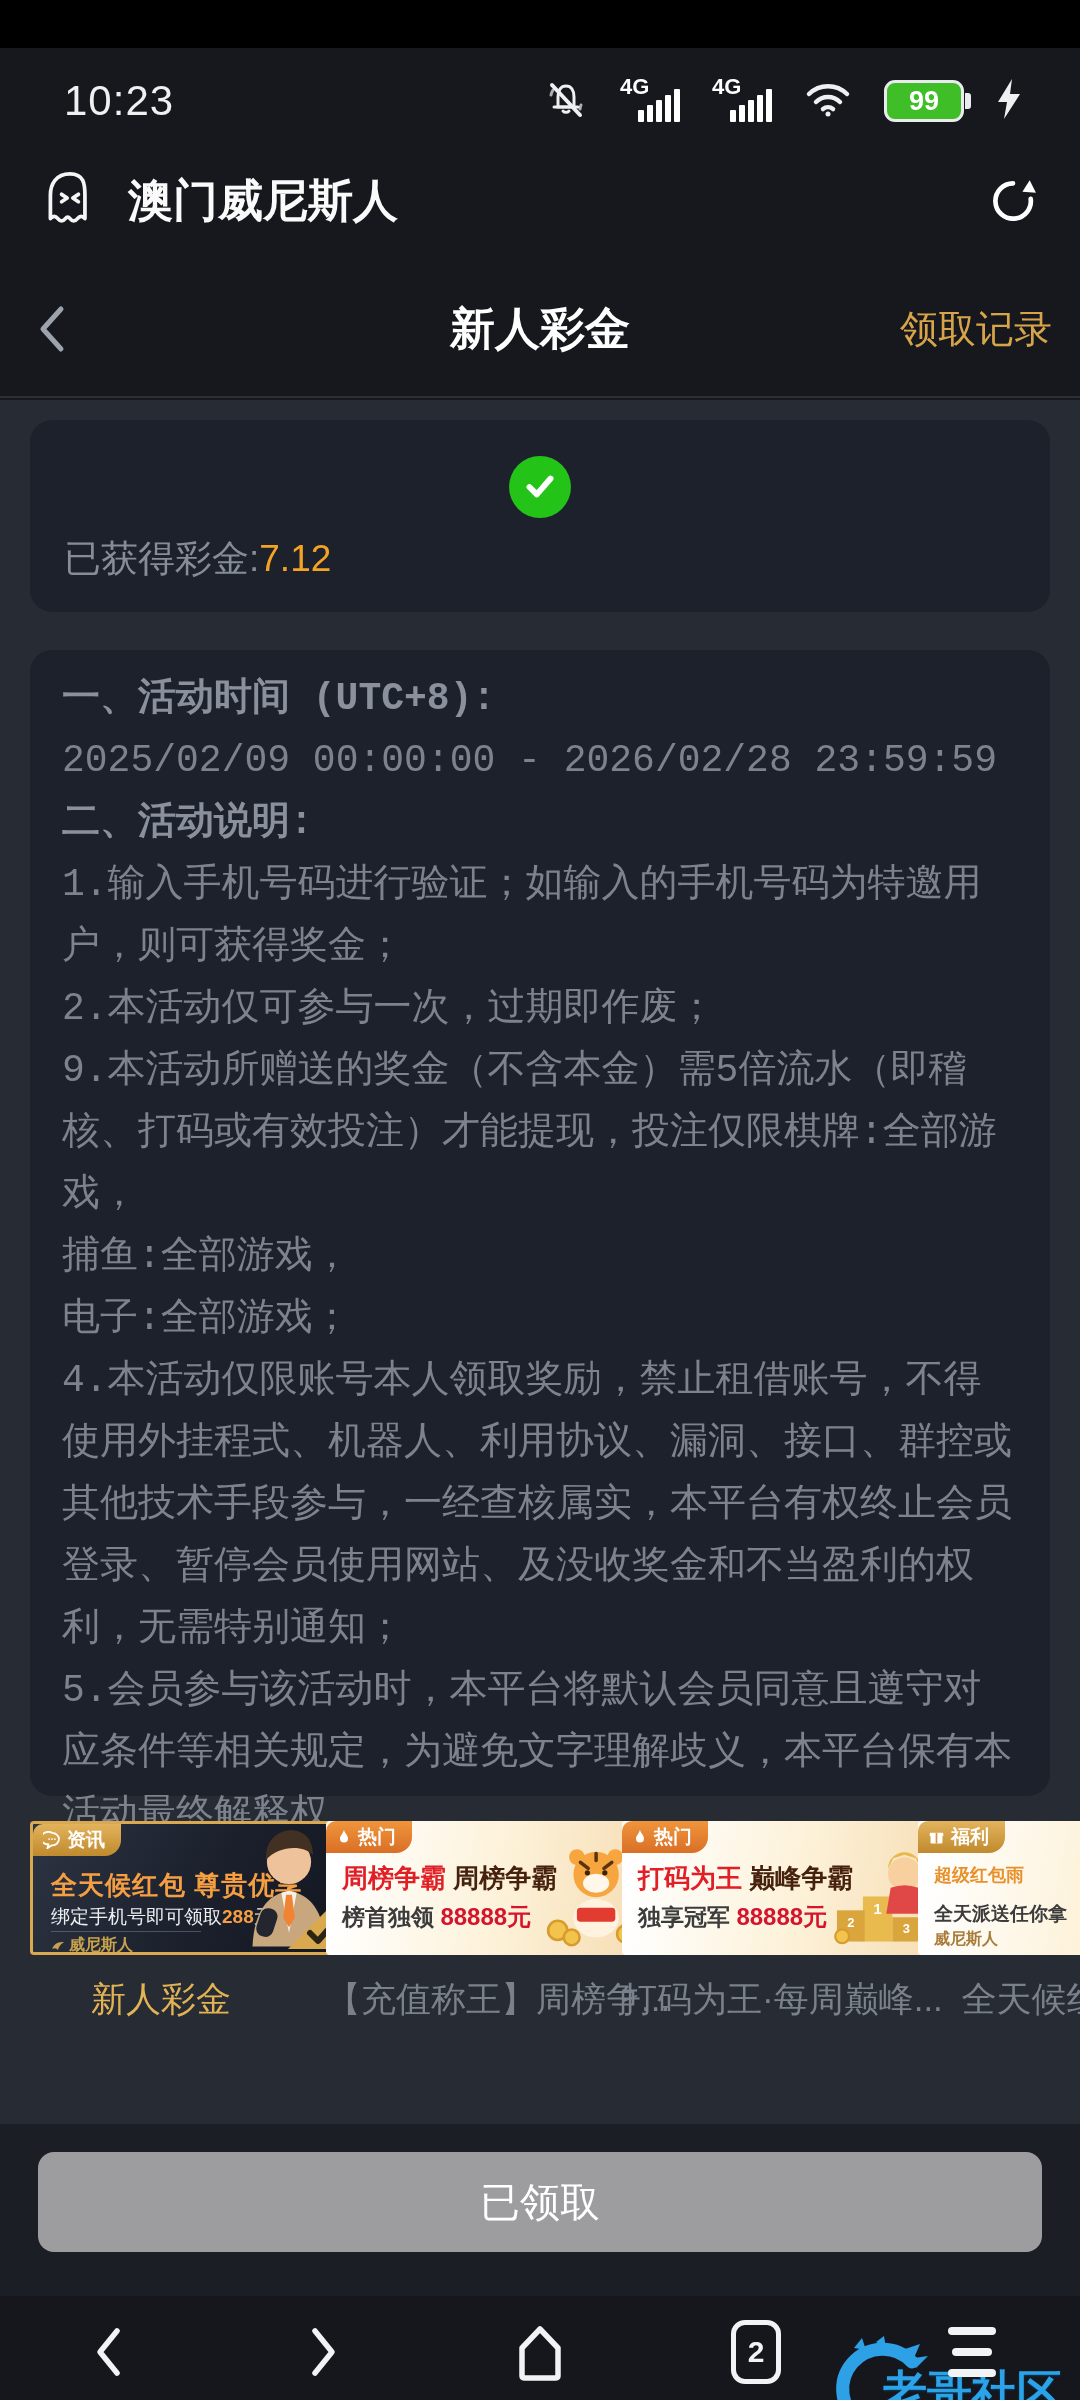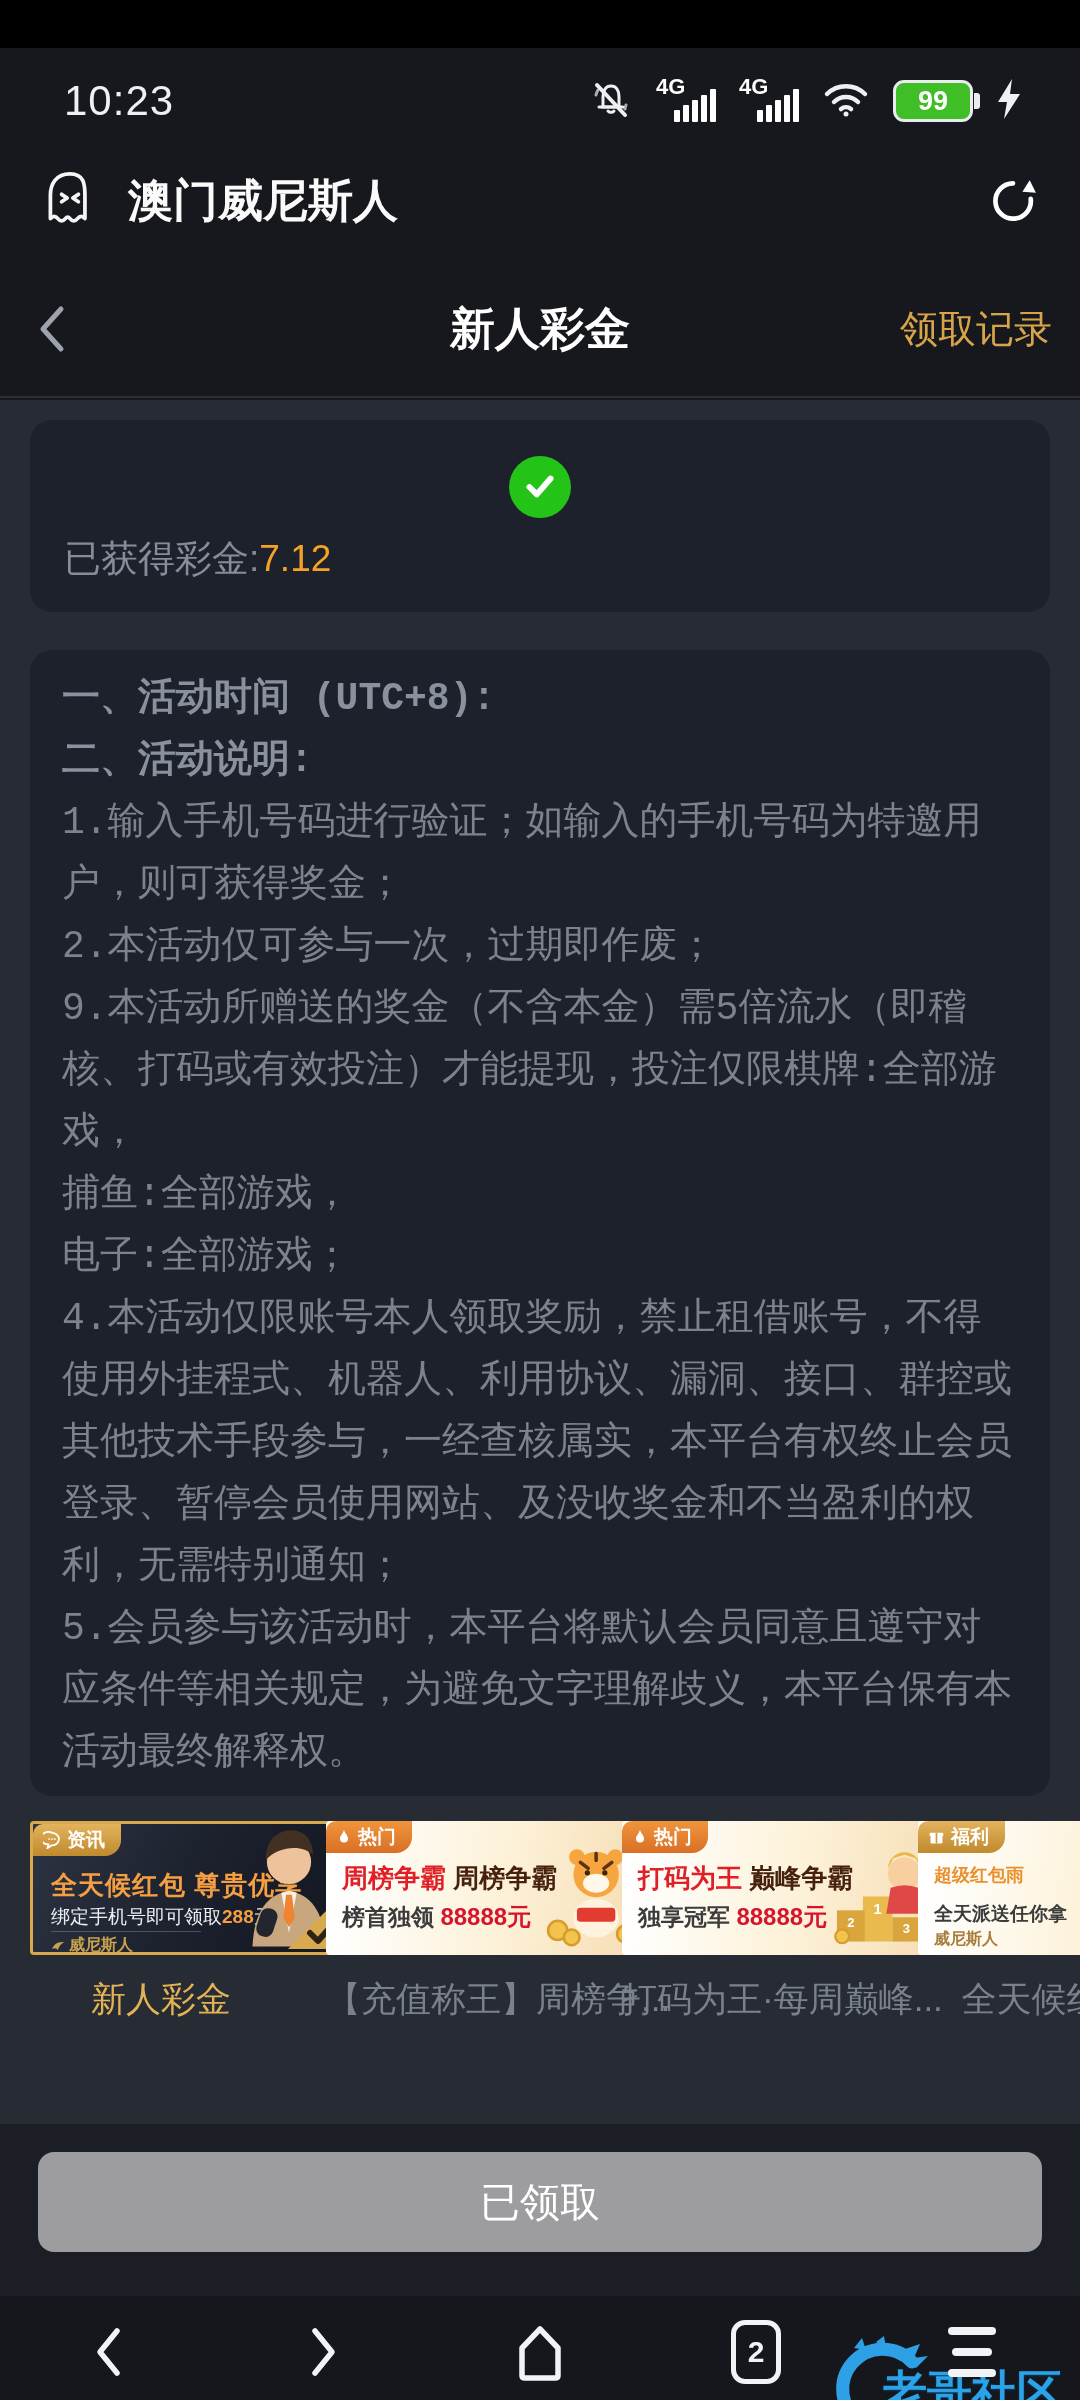--- a/index.html
+++ b/index.html
@@ -8,21 +8,21 @@
     position:relative; width:1080px; height:2400px;
     background:#16181d; overflow:hidden;
     font-family:"Liberation Sans","DejaVu Sans",sans-serif;
     color:#fff;
     margin-top:48px;
   }
   
   .status-bar { position:absolute; top:0; left:0; width:100%; height:92px;
     display:flex; align-items:center; padding:14px 58px 0 64px; }
   .time { font-size:42px; color:#eef0f2; letter-spacing:1px; }
-  .status-icons { margin-left:auto; display:flex; align-items:center; gap:23px; }
+  .status-icons { margin-left:auto; display:flex; align-items:center; gap:32px; }
   .sig { position:relative; width:60px; height:50px; }
   .sig .net { position:absolute; top:-2px; left:0; font-size:22px; font-weight:700; color:#fff; }
   .bars { position:absolute; bottom:4px; right:0; display:flex; align-items:flex-end; gap:3px; }
   .bars i { display:block; width:6px; background:#fff; border-radius:1px; }
   .bars i:nth-child(1){height:12px;} .bars i:nth-child(2){height:17px;}
   .bars i:nth-child(3){height:22px;} .bars i:nth-child(4){height:27px;}
   .bars i:nth-child(5){height:33px;}
   .battery { position:relative; width:80px; height:42px; border:3px solid #e9ebee;
     border-radius:11px; background:#3fbe27; display:flex; align-items:center; justify-content:center; }
   .battery::after { content:""; position:absolute; right:-10px; top:10px; width:6px; height:16px;
@@ -199,20 +199,21 @@
           </svg>
         </span>
       </div>
       <div class="bonus-row">
         <span class="bonus-label">已获得彩金:</span><span class="bonus-value">7.12</span>
       </div>
     </div>
 
     <div class="card rules-card">
       <div class="rules-h">一、活动时间 (UTC+8):</div>
+      <div>2025/02/09 00:00:00 - 2026/02/28 23:59:59</div>
       <div class="rules-h">二、活动说明:</div>
       <div class="rules-body">1.输入手机号码进行验证；如输入的手机号码为特邀用户，则可获得奖金；
 2.本活动仅可参与一次，过期即作废；
 9.本活动所赠送的奖金（不含本金）需5倍流水（即稽核、打码或有效投注）才能提现，投注仅限棋牌:全部游戏，
 捕鱼:全部游戏，
 电子:全部游戏；
 4.本活动仅限账号本人领取奖励，禁止租借账号，不得使用外挂程式、机器人、利用协议、漏洞、接口、群控或其他技术手段参与，一经查核属实，本平台有权终止会员登录、暂停会员使用网站、及没收奖金和不当盈利的权利，无需特别通知；
 5.会员参与该活动时，本平台将默认会员同意且遵守对应条件等相关规定，为避免文字理解歧义，本平台保有本活动最终解释权。</div>
     </div>
 

